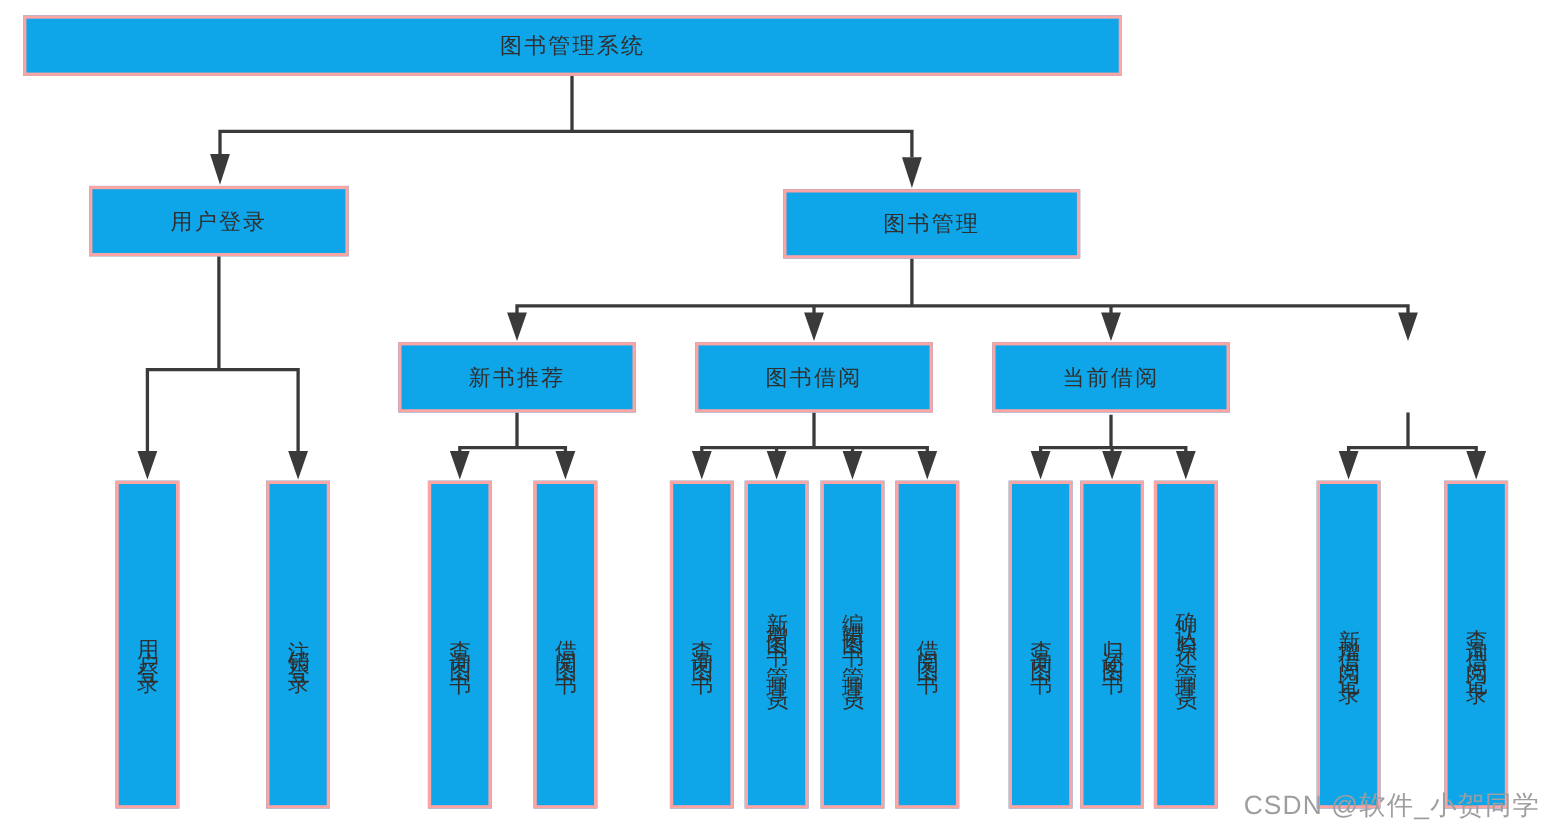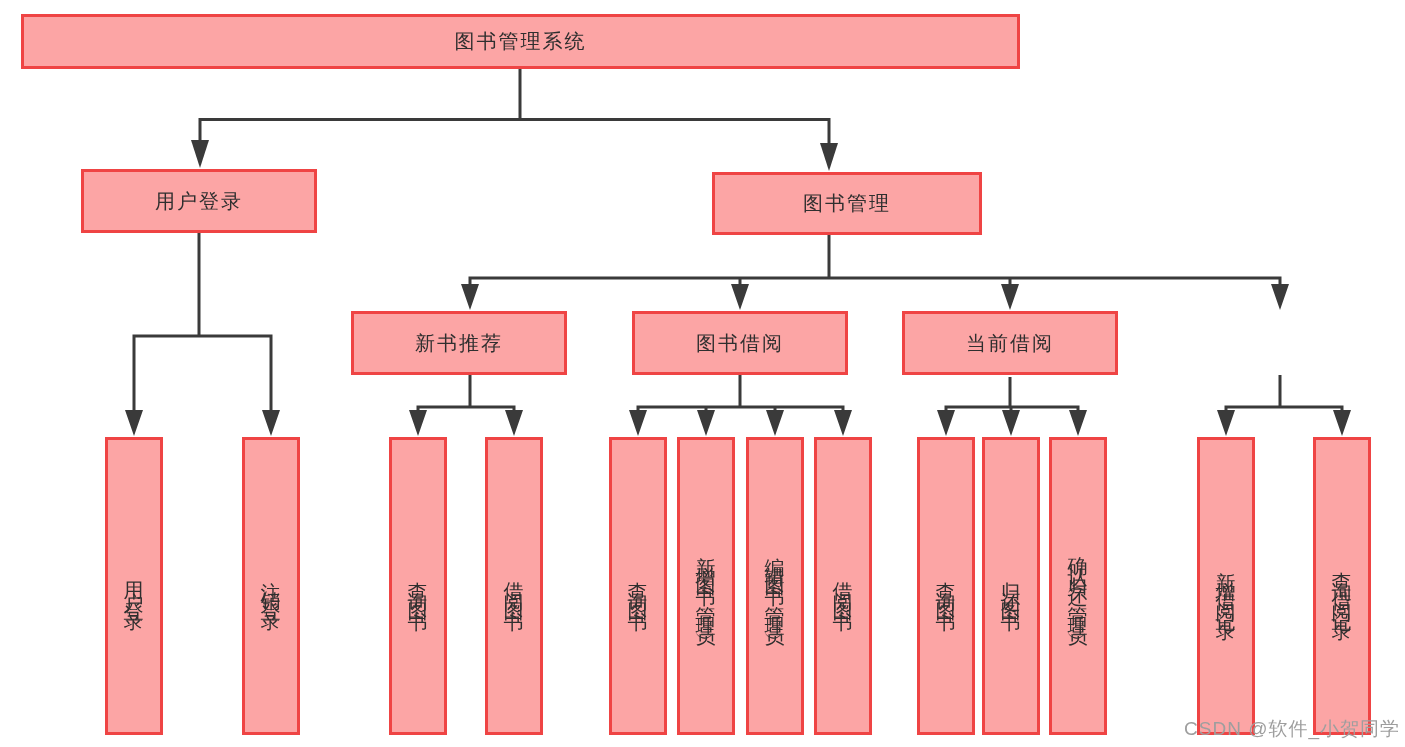--- a/index.html
+++ b/index.html
@@ -4,34 +4,34 @@
 <style>
   html,body{margin:0;padding:0;background:#fff;}
   .stage{
     position:relative;width:1405px;height:747px;background:#ffffff;
     font-family:"Liberation Sans","DejaVu Sans",sans-serif;overflow:hidden;
   }
   .wires{position:absolute;left:0;top:0;}
   .wires .lines path{stroke:#3a3a3a;stroke-width:3;fill:none;}
   .wires .heads path{fill:#3a3a3a;stroke:none;}
   .node{
-    position:absolute;background:#fca5a5;border:3px solid #ef4444;box-sizing:border-box;
+    position:absolute;background:#0ea5e9;border:3px solid #fca5a5;box-sizing:border-box;
     display:flex;align-items:center;justify-content:center;
     color:#2f2f2f;font-size:20px;letter-spacing:2px;
   }
   .branch{top:169px;width:236px;height:64px;}
   .module{top:311px;width:216px;height:64px;}
   .leaf{top:437px;width:58px;height:298px;}
   .leaf .vtext{
     writing-mode:vertical-rl;text-orientation:mixed;
     letter-spacing:10px;font-size:20px;line-height:1;
   }
   .watermark{
     position:absolute;top:716px;right:5px;white-space:nowrap;
-    color:#9e9e9e;font-size:19px;letter-spacing:1px;
+    color:#9e9e9e;font-size:24px;letter-spacing:1px;
   }
 </style>
 </head>
 <body>
 
 <div class="stage">
 
   <svg class="wires" width="1405" height="747" viewBox="0 0 1405 747">
     <g class="lines">
       <path d="M520,69 V119.5 M198.5,119.5 H830.5 M200,119.5 V140 M829,119.5 V143"></path>
@@ -58,21 +58,21 @@
     <span>图书管理系统</span>
   </div>
 
   <div class="node branch" style="left:81px">
     <span>用户登录</span>
   </div>
   <div class="node branch" style="left:712px;top:172px;width:270px;height:63px">
     <span>图书管理</span>
   </div>
 
-  <div class="node module" style="left:351px">
+  <div class="node module" style="left:362px">
     <span>新书推荐</span>
   </div>
   <div class="node module" style="left:632px">
     <span>图书借阅</span>
   </div>
   <div class="node module" style="left:902px">
     <span>当前借阅</span>
   </div>
 
   <div class="node leaf" style="left:105px">

